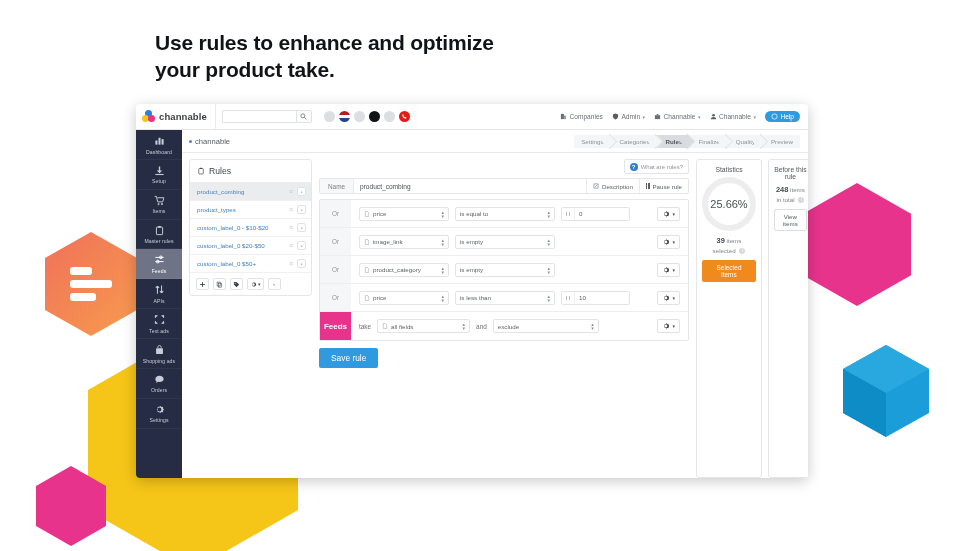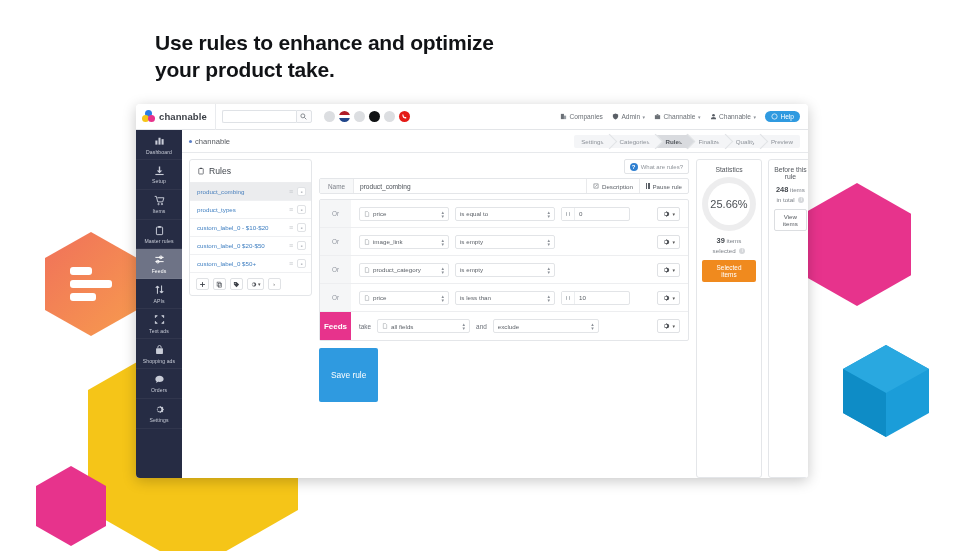--- a/index.html
+++ b/index.html
@@ -239,21 +239,21 @@
   .value-input { width:54px; display:flex; align-items:center; padding:0 4px; font-size:6.2px; color:#5a5f66; }
   .row-action { margin-left:auto; display:flex; align-items:center; }
   .gear-btn {
     display:flex; align-items:center; gap:2px; border:1px solid #dfe1e4; border-radius:2px;
     padding:2px 4px; background:#fff; cursor:pointer;
   }
   .gear-btn svg { width:8px; height:8px; fill:#2c3036; }
   .gear-btn .dd { font-size:5px; color:#555; }
   #save-rule-button {
     margin-top:7px; align-self:flex-start; background:#2f9ae0; color:#fff;
-    border:none; border-radius:2px; font-size:8.4px; padding:22px 12px;
+    border:none; border-radius:2px; font-size:8.4px; padding:5px 12px;
     cursor:pointer; font-family:inherit;
   }
 
   
   #stats-col { width:104px; flex:none; display:flex; flex-direction:row; gap:6px; }
   .stat-card {
     border:1px solid #e4e6e9; border-radius:3px; background:#fff;
     padding:6px 5px 8px; text-align:center;
   }
   .stat-title { font-size:6.8px; color:#54585e; margin-bottom:4px; }

